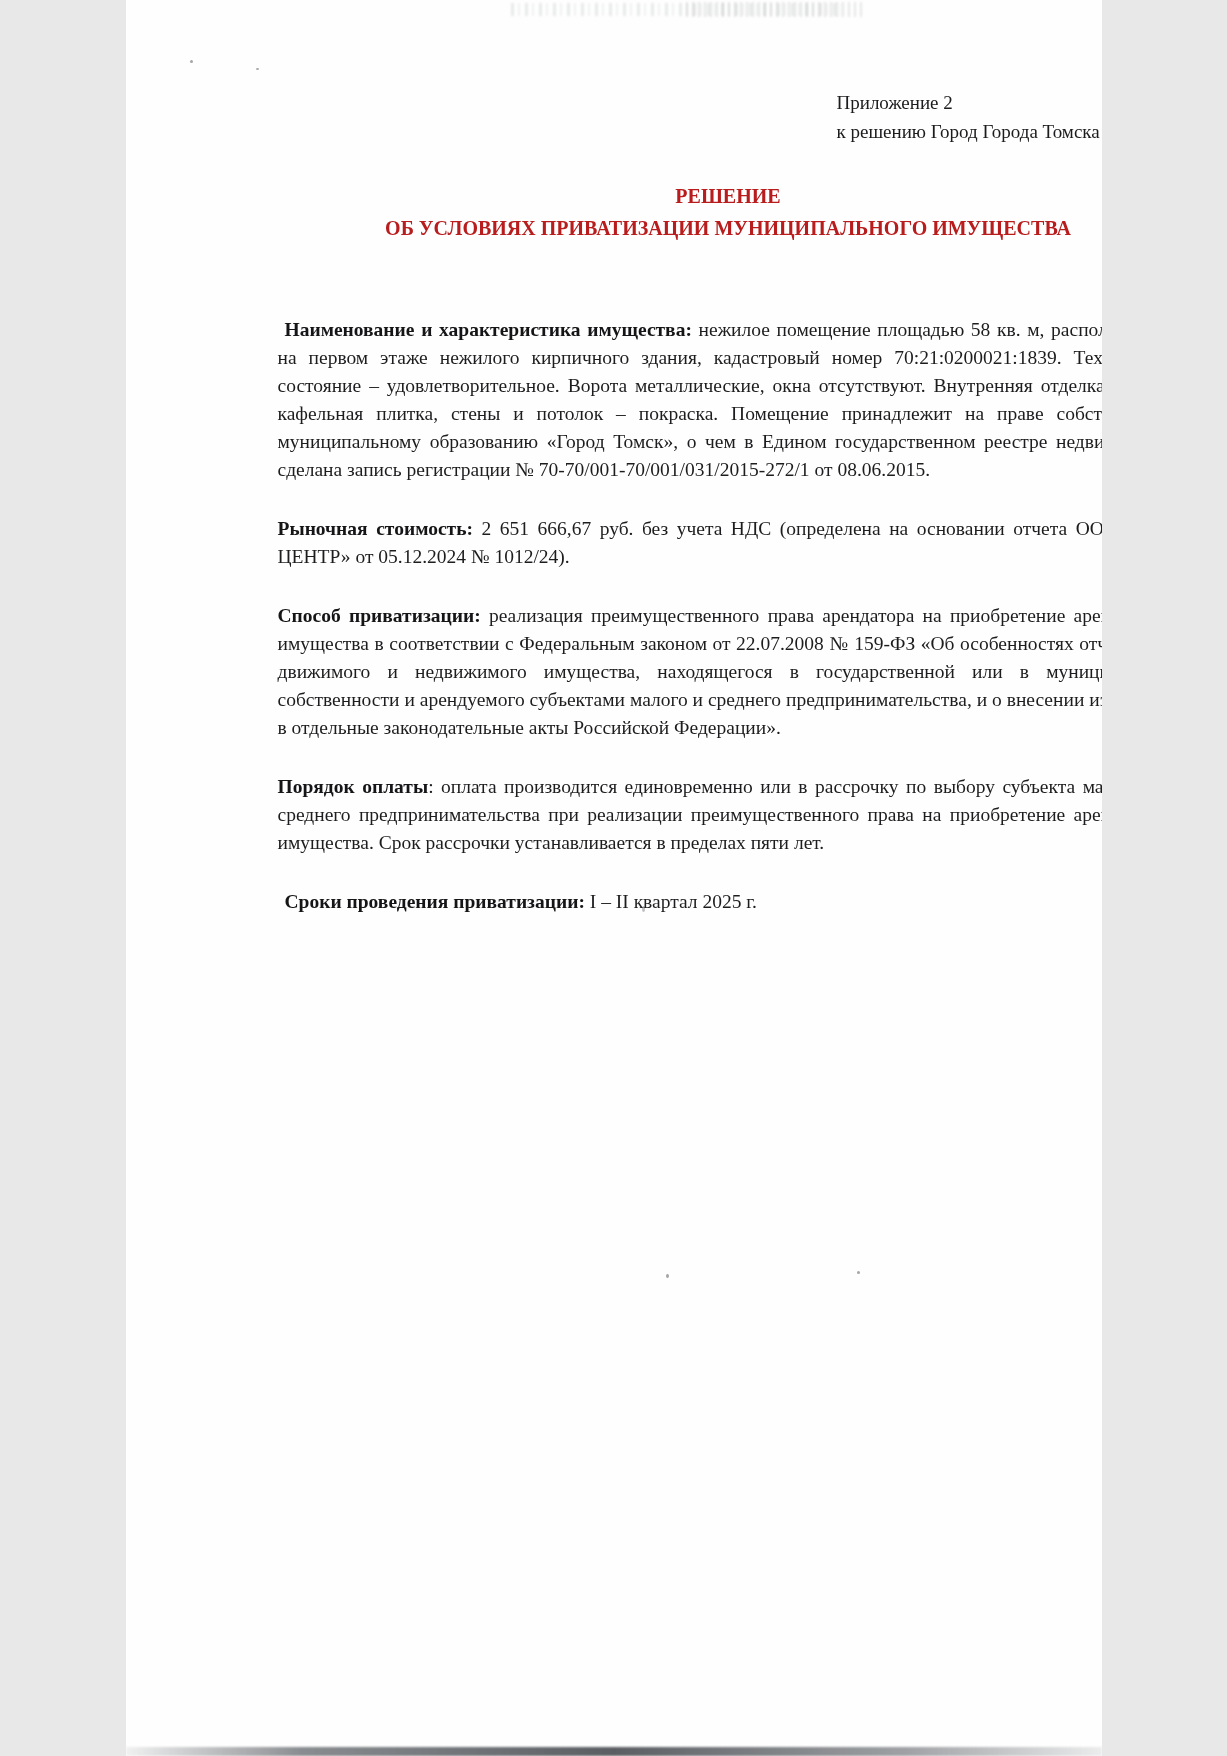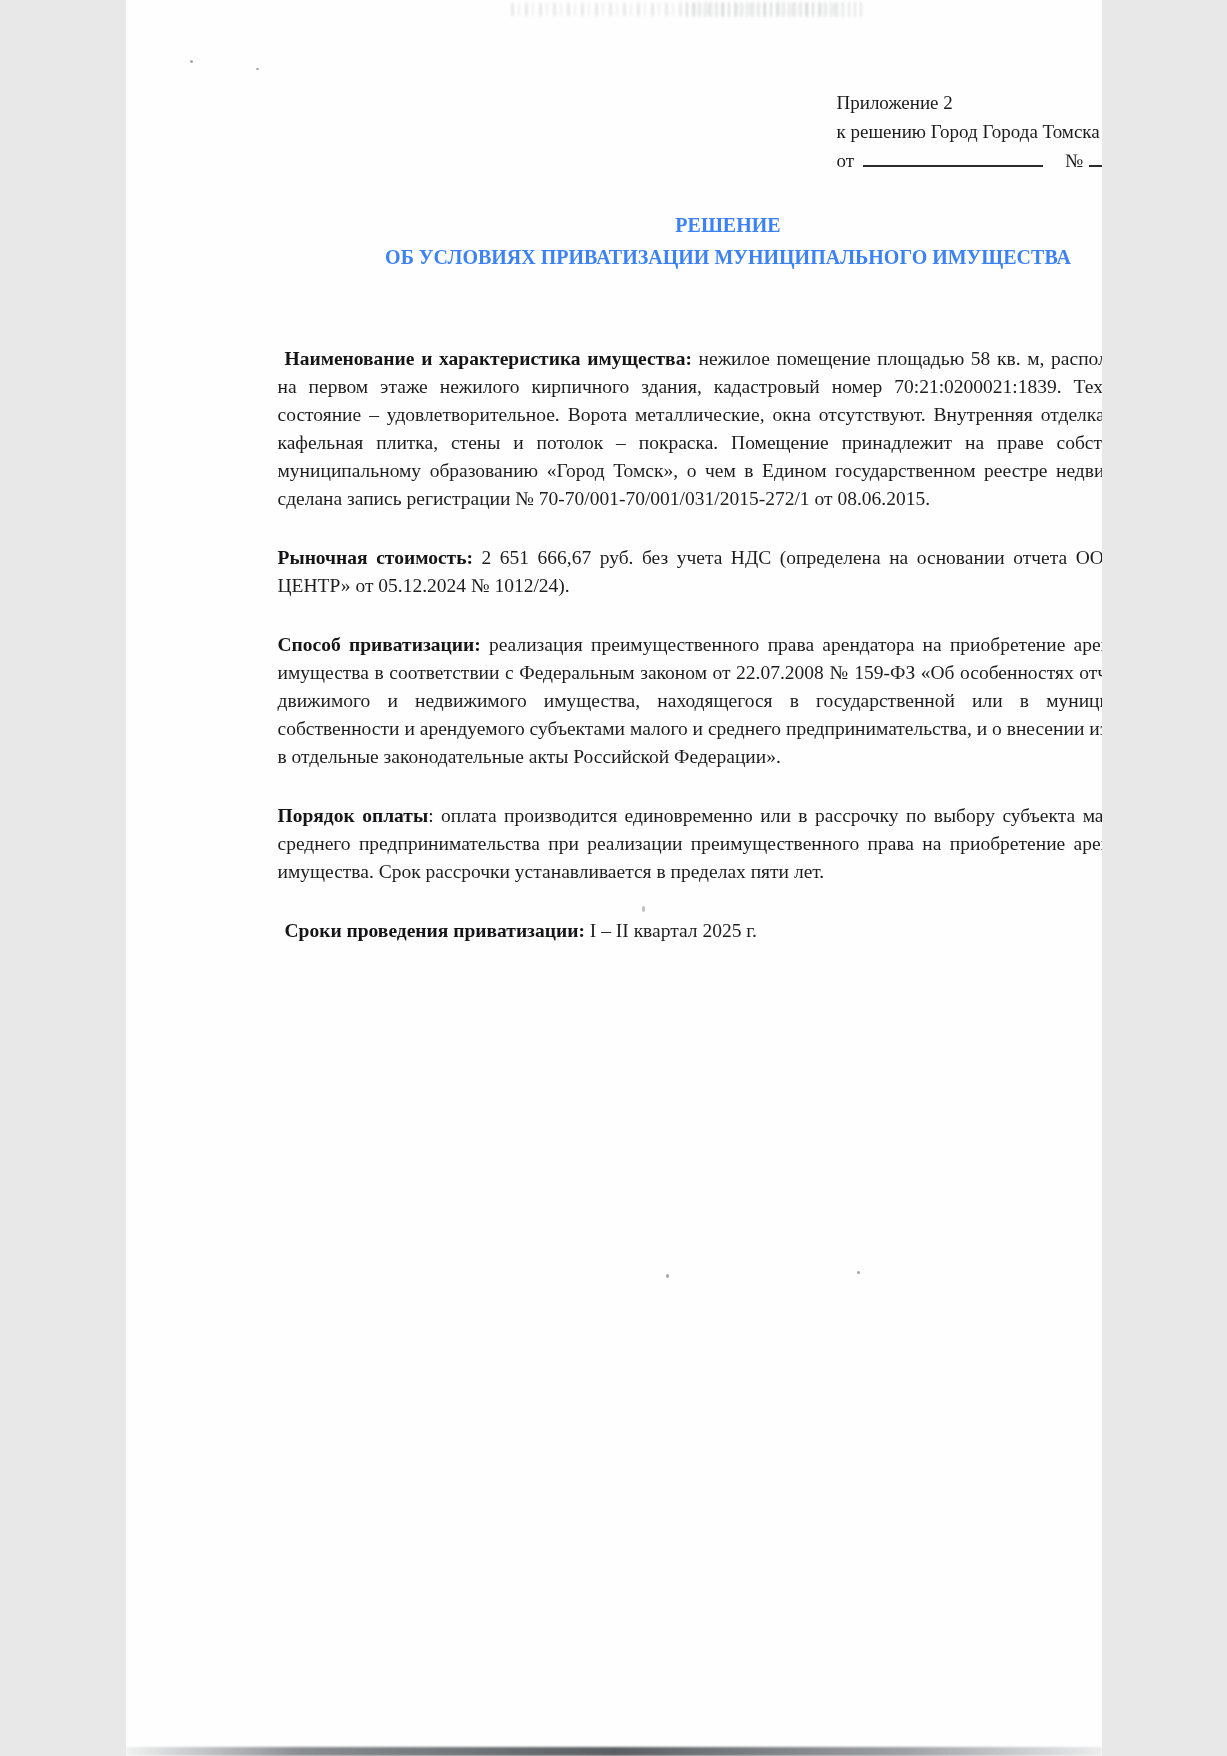--- a/index.html
+++ b/index.html
@@ -85,21 +85,21 @@
   .blank.num  { width: 66px;  margin-left: 6px; }
   .num-label { margin-left: 22px; }
 
   .title-block {
     margin: 34px 0 0 152px;
     width: 901px;
     text-align: center;
     font-weight: bold;
     font-size: 20px;
     line-height: 32px;
-    color: #3b82f6;
+    color: #b91c1c;
   }
 
   .content {
     margin: 72px 0 0 152px;
     width: 901px;
   }
   p.para {
     margin: 0 0 31px 0;
     font-size: 19.5px;
     line-height: 28px;
@@ -118,23 +118,20 @@
   <div class="scan-smudge2"></div>
   <span class="speck s1"></span>
   <span class="speck s2"></span>
   <span class="speck s3"></span>
   <span class="speck s4"></span>
   <span class="speck s5"></span>
 
   <div class="annex">
     <div class="annex-row">Приложение 2</div>
     <div class="annex-row">к решению Город Города Томска</div>
-    <div class="annex-row">
-      <span>от</span><span class="blank date"></span><span class="num-label">№</span><span class="blank num"></span>
-    </div>
   </div>
 
   <div class="title-block">
     <div>РЕШЕНИЕ</div>
     <div>ОБ УСЛОВИЯХ ПРИВАТИЗАЦИИ МУНИЦИПАЛЬНОГО ИМУЩЕСТВА</div>
   </div>
 
   <div class="content">
     <p class="para ind"><span class="lbl">Наименование и характеристика имущества:</span><span> нежилое помещение площадью 58 кв. м, расположенное на первом этаже нежилого кирпичного здания, кадастровый номер 70:21:0200021:1839. Техническое состояние – удовлетворительное. Ворота металлические, окна отсутствуют. Внутренняя отделка: полы – кафельная плитка, стены и потолок – покраска. Помещение принадлежит на праве собственности муниципальному образованию «Город Томск», о чем в Едином государственном реестре недвижимости сделана запись регистрации № 70-70/001-70/001/031/2015-272/1 от 08.06.2015.</span></p>
 

